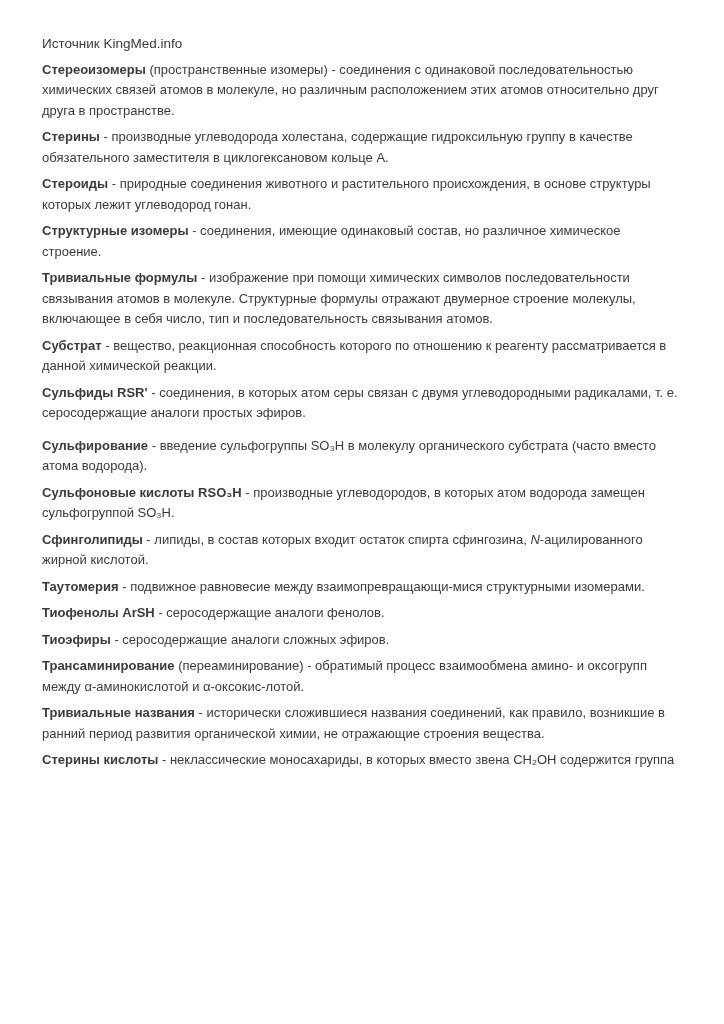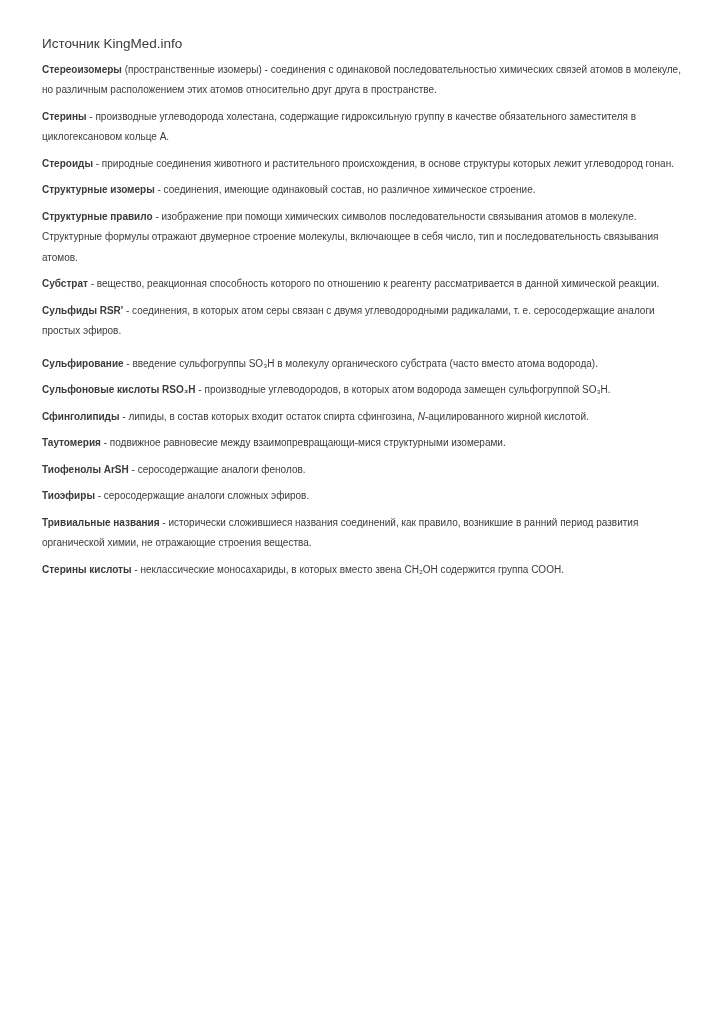--- a/index.html
+++ b/index.html
@@ -20,21 +20,21 @@
   }
   .source {
     font-size: 13.5px;
     line-height: 20.5px;
     margin: 0 0 5px 0;
   }
   .entries {
     max-width: 641px;
   }
   .entry {
-    font-size: 10px;
+    font-size: 13px;
     line-height: 20.5px;
     margin: 0 0 6px 0;
     text-align: left;
   }
   .entry.tight-below {
     margin-bottom: 12px;
   }
   .term {
     font-weight: 700;
   }
@@ -60,40 +60,41 @@
 
   <div class="entries">
   <p class="entry"><b class="term">Стереоизомеры</b><span class="suffix"> (пространственные изомеры)</span><span class="def"><span> - соединения с одинаковой последовательностью химических связей атомов в молекуле, но различным расположением этих атомов относительно друг друга в пространстве.</span></span></p>
 
   <p class="entry"><b class="term">Стерины</b><span class="suffix"></span><span class="def"><span> - производные углеводорода холестана, содержащие гидроксильную группу в качестве обязательного заместителя в циклогексановом кольце А.</span></span></p>
 
   <p class="entry"><b class="term">Стероиды</b><span class="suffix"></span><span class="def"><span> - природные соединения животного и растительного происхождения, в основе структуры которых лежит углеводород гонан.</span></span></p>
 
   <p class="entry"><b class="term">Структурные изомеры</b><span class="suffix"></span><span class="def"><span> - соединения, имеющие одинаковый состав, но различное химическое строение.</span></span></p>
 
-  <p class="entry"><b class="term">Структурные правило</b><span class="suffix"></span><span class="def"><span> - изображение при помощи химических символов последовательности связывания атомов в молекуле. Структурные формулы отражают двумерное строение молекулы, включающее в себя число, тип и последовательность связывания атомов.</span></span></p>
+  <p class="entry"><b class="term">Тривиальные формулы</b><span class="suffix"></span><span class="def"><span> - изображение при помощи химических символов последовательности связывания атомов в молекуле. Структурные формулы отражают двумерное строение молекулы, включающее в себя число, тип и последовательность связывания атомов.</span></span></p>
 
   <p class="entry"><b class="term">Субстрат</b><span class="suffix"></span><span class="def"><span> - вещество, реакционная способность которого по отношению к реагенту рассматривается в данной химической реакции.</span></span></p>
 
   <p class="entry tight-below"><b class="term">Сульфиды RSR'</b><span class="suffix"></span><span class="def"><span> - соединения, в которых атом серы связан с двумя углеводородными радикалами, т. е. серосодержащие аналоги простых эфиров.</span></span></p>
 
   <p class="entry"><b class="term">Сульфирование</b><span class="suffix"></span><span class="def"><span> - введение сульфогруппы SO₃H в молекулу органического субстрата (часто вместо атома водорода).</span></span></p>
 
   <p class="entry"><b class="term">Сульфоновые кислоты RSO₃H</b><span class="suffix"></span><span class="def"><span> - производные углеводородов, в которых атом водорода замещен сульфогруппой SO₃H.</span></span></p>
 
   <p class="entry"><b class="term">Сфинголипиды</b><span class="suffix"></span><span class="def"><span> - липиды, в состав которых входит остаток спирта сфингозина, </span><i>N</i><span>-ацилированного жирной кислотой.</span></span></p>
 
   <p class="entry"><b class="term">Таутомерия</b><span class="suffix"></span><span class="def"><span> - подвижное равновесие между взаимопревращающи-мися структурными изомерами.</span></span></p>
 
 
 
   <p class="entry"><b class="term">Тиофенолы ArSH</b><span class="suffix"></span><span class="def"><span> - серосодержащие аналоги фенолов.</span></span></p>
 
   <p class="entry"><b class="term">Тиоэфиры</b><span class="suffix"></span><span class="def"><span> - серосодержащие аналоги сложных эфиров.</span></span></p>
 
+  <p class="entry"><b class="term">Трансаминирование</b><span class="suffix"> (переаминирование)</span><span class="def"><span> - обратимый процесс взаимообмена амино- и оксогрупп между α-аминокислотой и α-оксокис-лотой.</span></span></p>
 
 
   <p class="entry"><b class="term">Тривиальные названия</b><span class="suffix"></span><span class="def"><span> - исторически сложившиеся названия соединений, как правило, возникшие в ранний период развития органической химии, не отражающие строения вещества.</span></span></p>
 
   <p class="entry"><b class="term">Стерины кислоты</b><span class="suffix"></span><span class="def"><span> - неклассические моносахариды, в которых вместо звена CH₂OH содержится группа COOH.</span></span></p>
 </div>
 
   <div class="page-number">295</div>
 </div>
 

